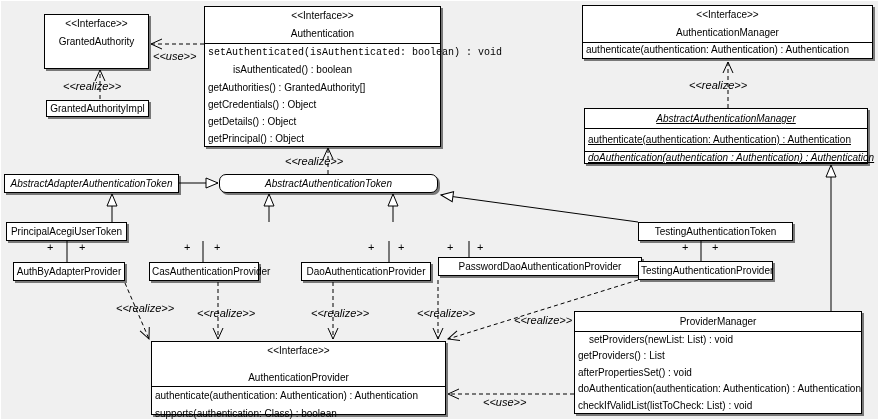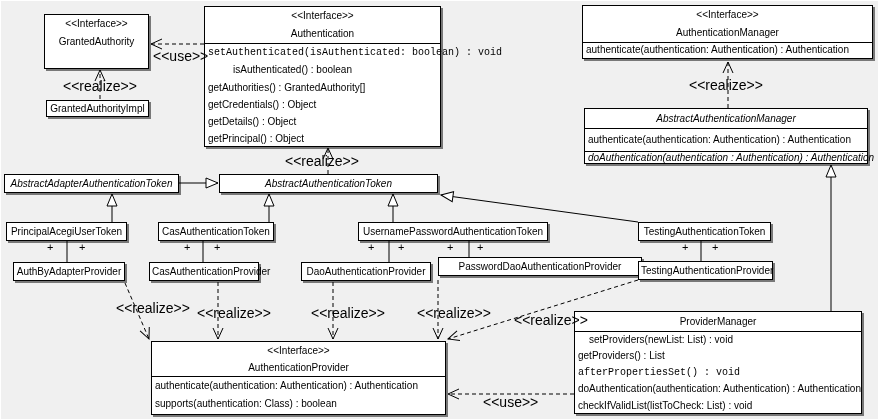--- a/index.html
+++ b/index.html
@@ -14,21 +14,21 @@
     box-shadow:2px 2px 0 rgba(0,0,0,.5);
     font-size:10px;line-height:normal;box-sizing:border-box;
   }
   .title{text-align:center;}
   .stereo,.cname{line-height:18px;white-space:nowrap;overflow:visible;}
   .single .cname{line-height:17px;padding:0 2px;}
   .abstract{font-style:italic;}
   .members{border-top:1px solid #000;}
   .member{line-height:17px;padding:0 3px;white-space:nowrap;text-align:left;}
   .mrow{padding:0 3px;white-space:nowrap;text-align:left;border-top:1px solid #000;}
-  .elabel{position:absolute;font-size:14px;line-height:11px;white-space:nowrap;}
+  .elabel{position:absolute;font-size:11px;line-height:11px;white-space:nowrap;font-style:italic;}
   .plus{position:absolute;font-size:11px;line-height:10px;}
 </style>
 </head>
 <body>
 
 <div class="canvas">
 
   <svg class="edges" width="878" height="419" viewBox="0 0 878 419">
     <defs>
       <marker id="mTri" markerWidth="15" markerHeight="13" refX="13" refY="6" orient="auto" markerUnits="userSpaceOnUse">
@@ -95,56 +95,46 @@
   <div class="cls" style="left:581px;top:4px;width:291px;height:54px;">
     <div class="title">
       <div class="stereo">&lt;&lt;Interface&gt;&gt;</div>
       <div class="cname">AuthenticationManager</div>
     </div>
     <div class="members">
       <div class="member" style="line-height:14px;">authenticate(authentication: Authentication) : Authentication</div>
     </div>
   </div>
 
-  <div class="cls" style="left:583px;top:107px;width:284px;height:56px;">
+  <div class="cls" style="left:583px;top:107px;width:284px;height:56px;text-decoration:underline;">
     <div class="title">
       <div class="cname abstract" style="line-height:19px;">AbstractAuthenticationManager</div>
     </div>
     <div class="mrow" style="line-height:22px;">authenticate(authentication: Authentication) : Authentication</div>
     <div class="mrow abstract" style="line-height:12px;">doAuthentication(authentication : Authentication) : Authentication</div>
   </div>
 
   <div class="cls single" style="left:3px;top:173px;width:175px;">
     <div class="title">
         <div class="cname abstract">AbstractAdapterAuthenticationToken</div>
       </div>
   </div>
 
-  <div class="cls single" style="left:218px;top:173px;width:219px;">
+  <div class="cls single" style="left:218px;top:173px;width:219px;border-radius:7px;">
     <div class="title">
         <div class="cname abstract">AbstractAuthenticationToken</div>
       </div>
   </div>
 
   <div class="cls single" style="left:5px;top:221px;width:121px;">
     <div class="title">
         <div class="cname">PrincipalAcegiUserToken</div>
       </div>
   </div>
-  <div class="cls single" style="left:157px;top:221px;width:116px;">
-    <div class="title">
-        <div class="cname">CasAuthenticationToken</div>
-      </div>
-  </div>
-  <div class="cls single" style="left:357px;top:221px;width:190px;">
-    <div class="title">
-        <div class="cname">UsernamePasswordAuthenticationToken</div>
-      </div>
-  </div>
-  <div class="cls single" style="left:637px;top:221px;width:133px;">
+  <div class="cls single" style="left:637px;top:221px;width:155px;">
     <div class="title">
         <div class="cname">TestingAuthenticationToken</div>
       </div>
   </div>
 
   <div class="cls single" style="left:12px;top:261px;width:112px;">
     <div class="title">
         <div class="cname">AuthByAdapterProvider</div>
       </div>
   </div>
@@ -165,36 +155,36 @@
   </div>
   <div class="cls single" style="left:637px;top:260px;width:135px;">
     <div class="title">
         <div class="cname">TestingAuthenticationProvider</div>
       </div>
   </div>
 
   <div class="cls" style="left:150px;top:340px;width:295px;height:74px;">
     <div class="title">
       <div class="stereo">&lt;&lt;Interface&gt;&gt;</div>
-      <div class="cname" style="line-height:16px;">AuthenticationProvider</div>
+      <div class="cname" style="line-height:16px;margin-top:10px;">AuthenticationProvider</div>
     </div>
     <div class="members">
       <div class="member" style="line-height:18px;">authenticate(authentication: Authentication) : Authentication</div>
       <div class="member" style="line-height:18px;">supports(authentication: Class) : boolean</div>
     </div>
   </div>
 
   <div class="cls" style="left:573px;top:310px;width:288px;height:103px;">
     <div class="title">
       <div class="cname" style="line-height:19px;">ProviderManager</div>
     </div>
     <div class="members">
       <div class="member" style="line-height:16.4px;padding-left:14px;">setProviders(newList: List) : void</div>
       <div class="member" style="line-height:16.4px;">getProviders() : List</div>
-      <div class="member" style="line-height:16.4px;font-family:Liberation Mono, monospace;">afterPropertiesSet() : void</div>
+      <div class="member" style="line-height:16.4px;">afterPropertiesSet() : void</div>
       <div class="member" style="line-height:16.4px;">doAuthentication(authentication: Authentication) : Authentication</div>
       <div class="member" style="line-height:16.4px;">checkIfValidList(listToCheck: List) : void</div>
     </div>
   </div>
 
   <div class="elabel" style="left:152px;top:50px;">&lt;&lt;use&gt;&gt;</div>
   <div class="elabel" style="left:62px;top:80px;">&lt;&lt;realize&gt;&gt;</div>
   <div class="elabel" style="left:688px;top:79px;">&lt;&lt;realize&gt;&gt;</div>
   <div class="elabel" style="left:284px;top:155px;">&lt;&lt;realize&gt;&gt;</div>
   <div class="elabel" style="left:115px;top:302px;">&lt;&lt;realize&gt;&gt;</div>

